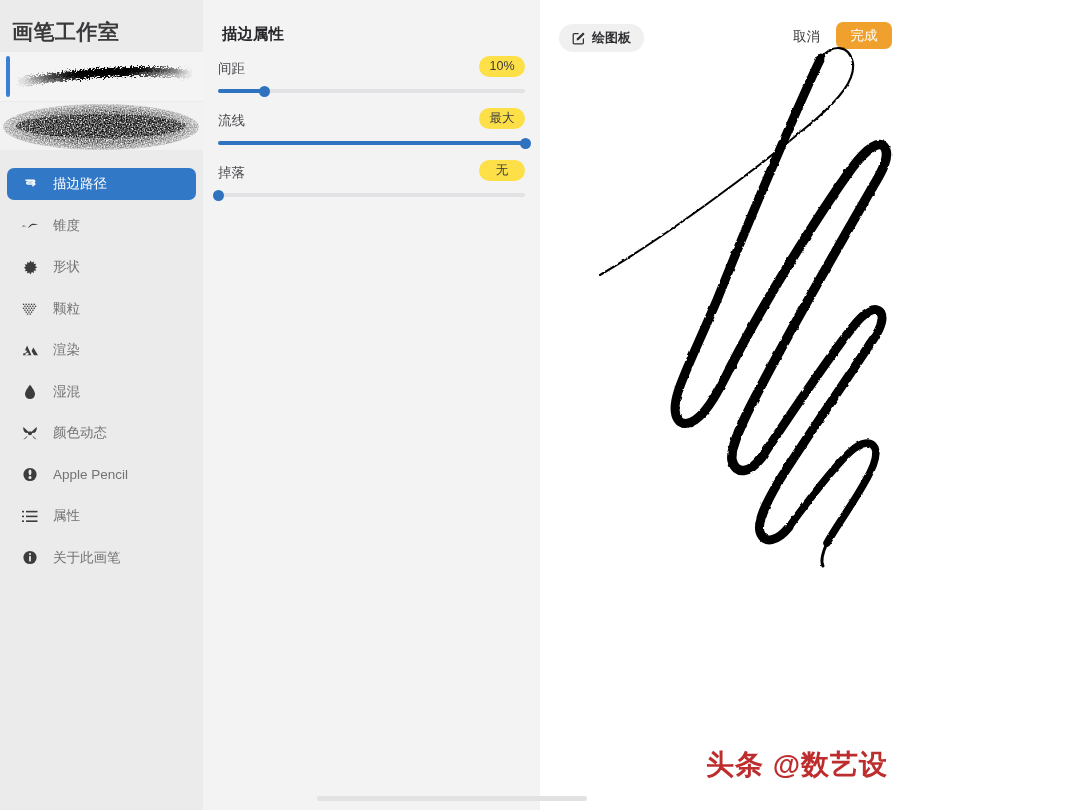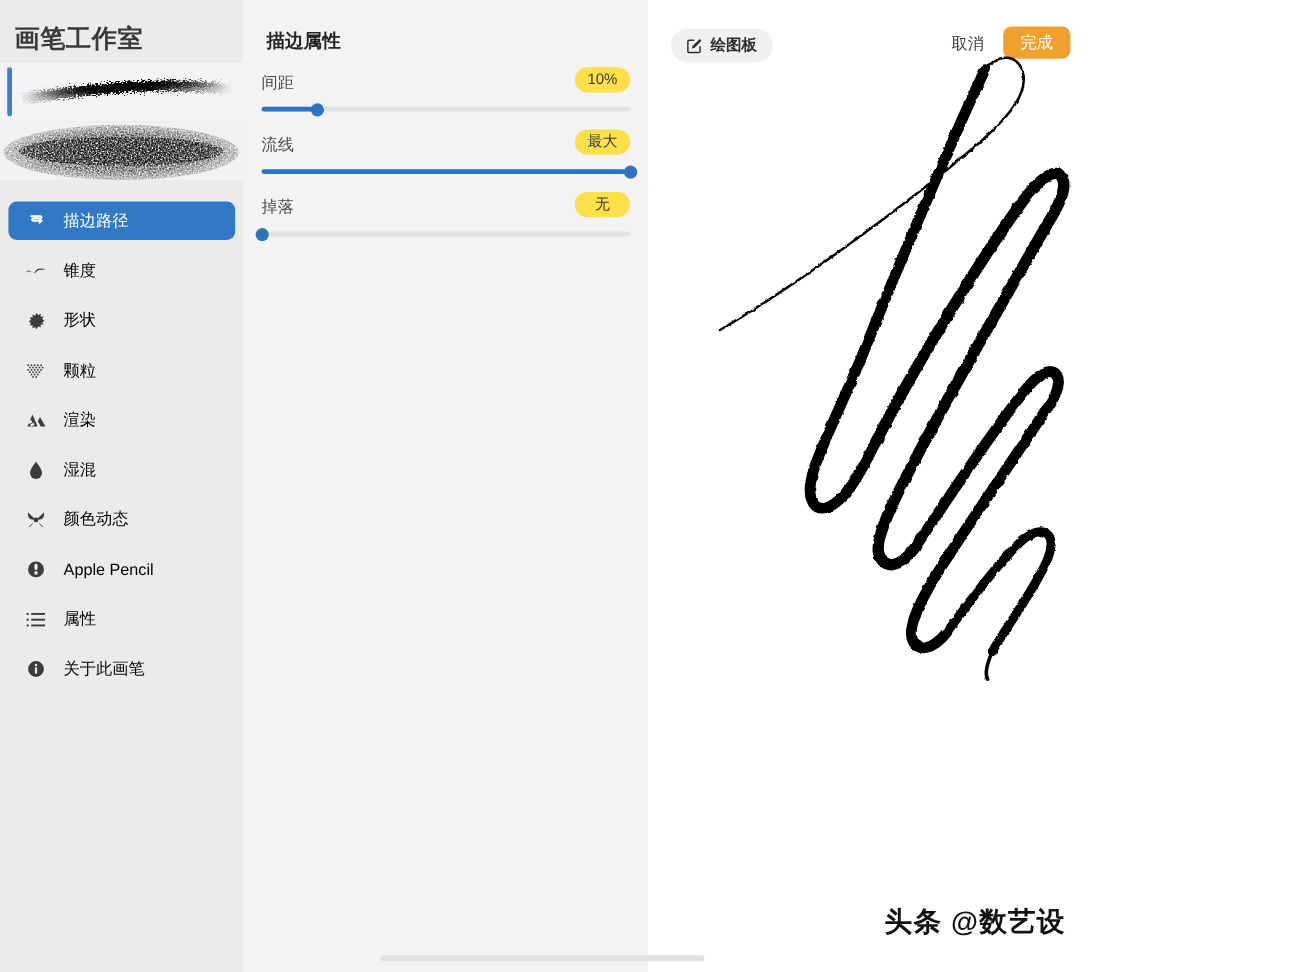--- a/index.html
+++ b/index.html
@@ -110,21 +110,21 @@
     align-items: center;
     justify-content: center;
     flex: 0 0 22px;
     color: #3c3c3e;
   }
   .menu-item.active .menu-ico { color: #ffffff; }
 
   .menu-label {
     margin-left: 12px;
     font-size: 13.5px;
-    color: #000000;
+    color: #737373;
     white-space: nowrap;
   }
   .menu-item.active .menu-label { color: #ffffff; }
 
   
   .settings {
     position: relative;
     width: 337px;
     flex: 0 0 337px;
     height: 810px;
@@ -267,23 +267,23 @@
     position: absolute;
     left: 0;
     top: 0;
     pointer-events: none;
   }
 
   .watermark {
     position: absolute;
     right: 16px;
     bottom: 26px;
-    font-size: 23px;
+    font-size: 28px;
     font-weight: bold;
-    color: #000000;
+    color: #b91c1c;
     letter-spacing: 1px;
     opacity: 0.92;
     white-space: nowrap;
   }
 
   
   .home-bar {
     position: absolute;
     left: 50%;
     bottom: 9px;

